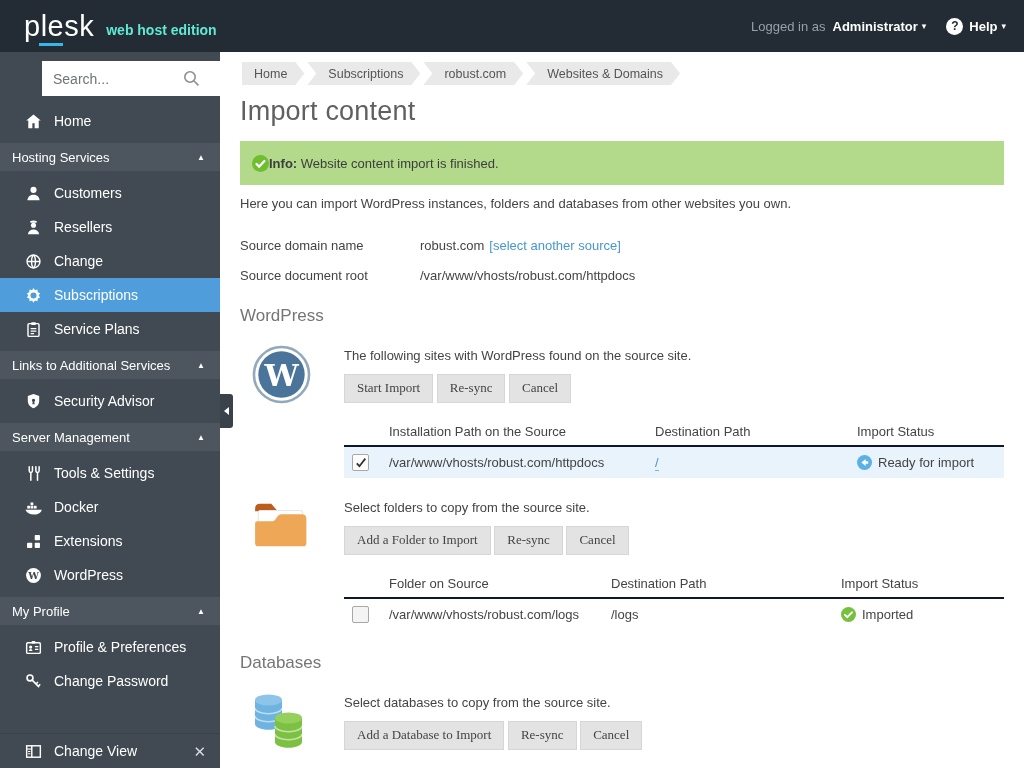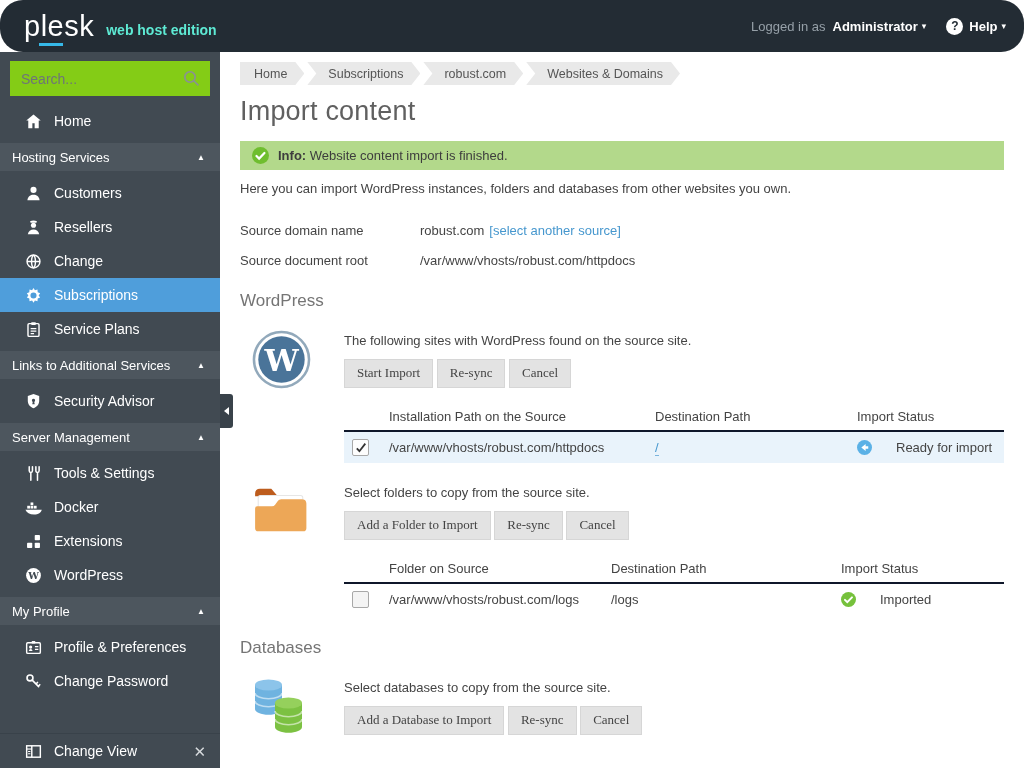--- a/index.html
+++ b/index.html
@@ -1,39 +1,39 @@
 <!DOCTYPE html>
 <html><head>
 <meta charset="utf-8">
 <style>
   * { margin:0; padding:0; box-sizing:border-box; }
   html,body { width:1024px; height:768px; overflow:hidden; }
   body { font-family:"Liberation Sans", sans-serif; background:#fff; position:relative; }
 
   
   .topbar { position:absolute; top:0; left:0; right:0; height:52px; background:#232c34;
-            display:flex; align-items:center; padding:0 18px 0 24px; z-index:20;border-radius:23px; }
+            display:flex; align-items:center; padding:0 18px 0 24px; z-index:20; }
   .logo { color:#fff; font-size:29px; line-height:1; letter-spacing:.5px; position:relative; font-weight:400; }
   .logo::after { content:""; position:absolute; left:15px; bottom:-5px; width:24px; height:3px; background:#36b9e9; }
   .edition { color:#5eead4; font-size:14px; font-weight:700; margin-left:12px; margin-top:8px; }
   .topbar-right { margin-left:auto; display:flex; align-items:center; font-size:13px; }
   .loggedinas { color:#96a0a8; }
   .admin { color:#fff; font-weight:700; margin-left:7px; cursor:pointer; }
   .caret-down { color:#fff; font-size:9px; margin-left:4px; }
   .help-group { display:flex; align-items:center; margin-left:20px; cursor:pointer; }
   .help-icon { width:17px; height:17px; border-radius:50%; background:#fff; color:#232c34;
                font-weight:700; font-size:12px; display:flex; align-items:center; justify-content:center; }
   .help-label { color:#fff; font-weight:700; margin-left:6px; }
 
   
   .sidebar { position:absolute; top:52px; left:0; bottom:0; width:220px; background:#414a52;
              color:#fff; display:flex; flex-direction:column; font-size:14px; z-index:10; }
   .search-wrap { padding:9px 10px 8px; position:relative; }
-  .search-input { width:100%; height:35px; border:0; background:#84cc16; padding:0 36px 0 11px;
-                  font-size:14px; color:#555; font-family:inherit; outline:none; }
+  .search-input { width:100%; height:35px; border:0; background:#ffffff; padding:0 36px 0 11px;
+                  font-size:14px; color:#555; font-family:inherit; outline:none;margin-left:32px; }
   .search-input::placeholder { color:#6e7479; }
   .search-icon { position:absolute; right:19px; top:17px; }
   .nav { flex:1; overflow:hidden; }
   .nav-item { height:34px; display:flex; align-items:center; padding:0 12px 0 24px; gap:11px; cursor:pointer; }
   .nav-item.active { background:#4f9edb; }
   .nav-item svg, .change-view svg { width:19px; height:19px; flex:none; }
   .nav-header { height:28px; display:flex; align-items:center; justify-content:space-between;
                 background:#4d565e; padding:0 15px 0 12px; font-size:13px; margin:5px 0; cursor:pointer; }
   .nav-header .caret-up { font-size:8px; color:#fff; }
   .change-view { height:35px; border-top:1px solid #39424a; display:flex; align-items:center;
@@ -52,21 +52,21 @@
 
   .breadcrumb { display:flex; }
   .crumb { background:#e9e9e9; color:#555; font-size:12.5px; height:23px; display:flex; align-items:center;
            padding:0 17px 0 21px; margin-right:3px; cursor:pointer;
            clip-path:polygon(0 0,calc(100% - 9px) 0,100% 50%,calc(100% - 9px) 100%,0 100%,9px 50%); }
   .crumb:first-child { clip-path:polygon(0 0,calc(100% - 9px) 0,100% 50%,calc(100% - 9px) 100%,0 100%);
                        padding-left:14px; }
 
   .page-title { font-size:27px; color:#606060; font-weight:400; margin:11px 0 14px; letter-spacing:.2px; }
 
-  .banner { background:#b3d98b; display:flex; align-items:center; gap:9px; padding:0 12px; height:29px;
+  .banner { background:#b3d98b; display:flex; align-items:center; padding:0 12px; height:44px;
             margin-bottom:11px; color:#3d3d3d; }
   .banner svg { flex:none; }
 
   .intro { margin:0 0 27px; }
 
   .src-row { display:flex; margin-bottom:15px; }
   .src-label { width:180px; flex:none; }
   .src-link { color:#4697ce; margin-left:5px; cursor:pointer; }
 
   .section-heading { font-size:17px; color:#757575; font-weight:400; margin-top:23px; }
@@ -80,21 +80,21 @@
 
   table { width:100%; border-collapse:collapse; margin-top:16px; font-size:13px; color:#444; }
   th { font-weight:400; text-align:left; padding:5px 8px 6px; border-bottom:2px solid #0f172a; }
   td { padding:7px 8px; vertical-align:middle; }
   .row-selected td { background:#e9f3fb; }
 
   .checkbox { width:17px; height:17px; border:1px solid #a8a8a8; border-radius:2px; background:#f4f4f4;
               display:flex; align-items:center; justify-content:center; cursor:pointer; }
   .checkbox.checked { background:#fdfdfd; }
 
-  .status { display:flex; align-items:flex-start; gap:24px; }
+  .status { display:flex; align-items:flex-start; gap:6px; }
   .dest-link { color:#4697ce; border-bottom:1px dashed #7ab4dd; cursor:pointer; text-decoration:none; }
 </style>
 </head>
 <body>
 
 <header class="topbar">
   <span class="logo">plesk</span>
   <span class="edition">web host edition</span>
   <div class="topbar-right">
     <span class="loggedinas">Logged in as</span>

